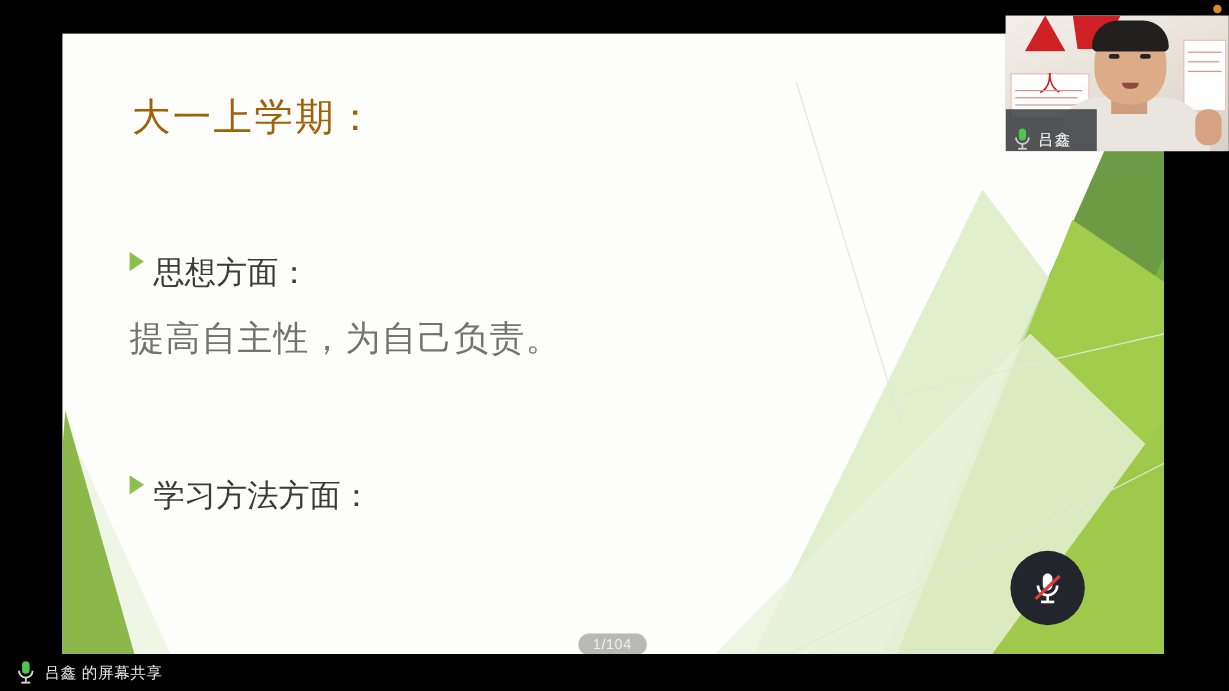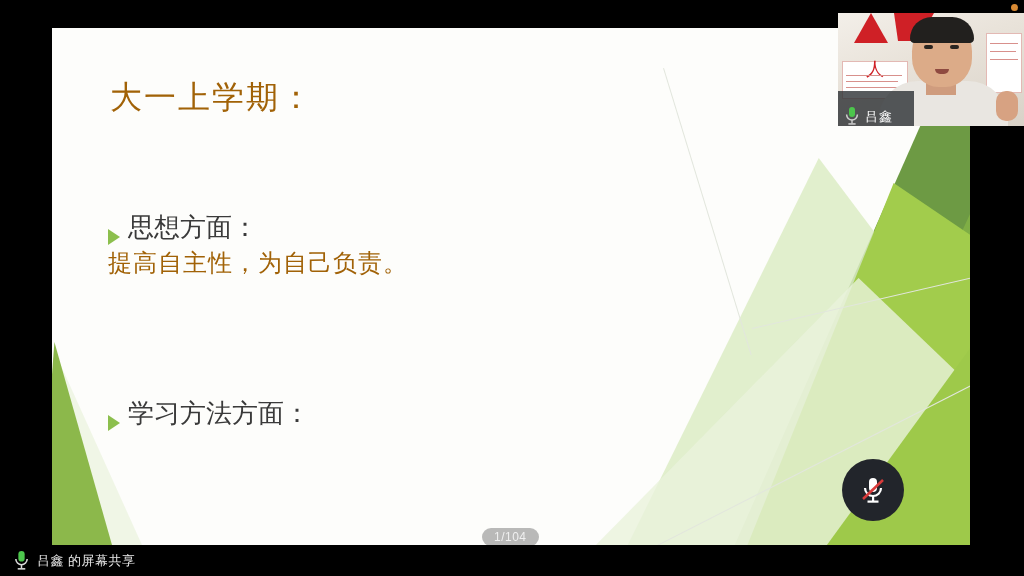--- a/index.html
+++ b/index.html
@@ -65,28 +65,28 @@
   #hairline-c { left:700px; top:300px; width:240px; transform:rotate(-13deg); }
 
   
   #slide-title {
     position:absolute; left:58px; top:48px;
     font-size:32px; color:#a16207; letter-spacing:2px; white-space:nowrap;
   }
   .bullet-block { position:absolute; left:56px; }
   #bullet-block-1 { top:182px; }
   #bullet-block-2 { top:368px; }
-  .bullet-head { display:flex; align-items:flex-end; font-size:26px; color:#3a3a3a; white-space:nowrap; }
+  .bullet-head { display:flex; align-items:flex-start; font-size:26px; color:#3a3a3a; white-space:nowrap; }
   .bullet-marker {
     width:0; height:0; margin-right:8px;
     border-left:12px solid #8cbf4d;
     border-top:8px solid transparent;
     border-bottom:8px solid transparent;
   }
-  .bullet-body { margin-top:2px; font-size:24px; color:#a16207; white-space:nowrap; letter-spacing:1px; }
+  .bullet-body { margin-top:18px; font-size:29px; color:#737373; white-space:nowrap; letter-spacing:1px; }
 
   
   #page-indicator {
     position:absolute; left:482px; top:528px;
     padding:2px 12px; border-radius:10px;
     background:rgba(130,130,130,.55); color:#f0f0f0; font-size:12px;
     letter-spacing:.5px;
   }
 
   

